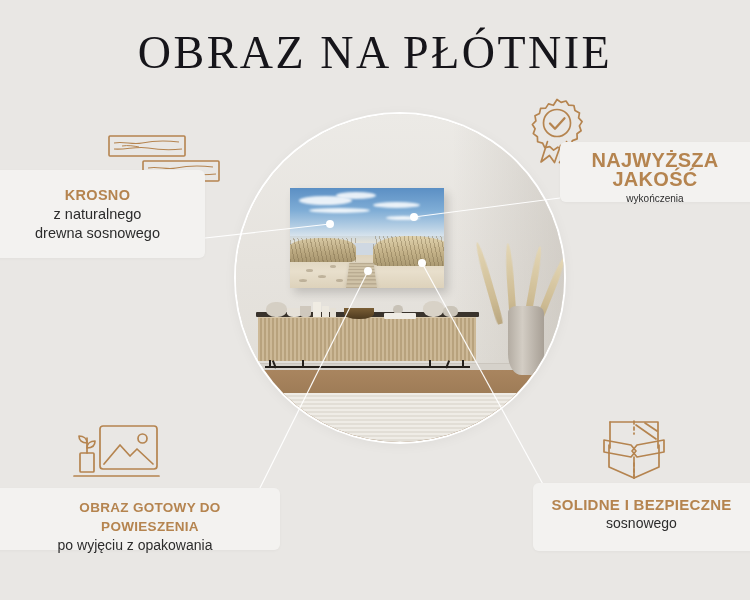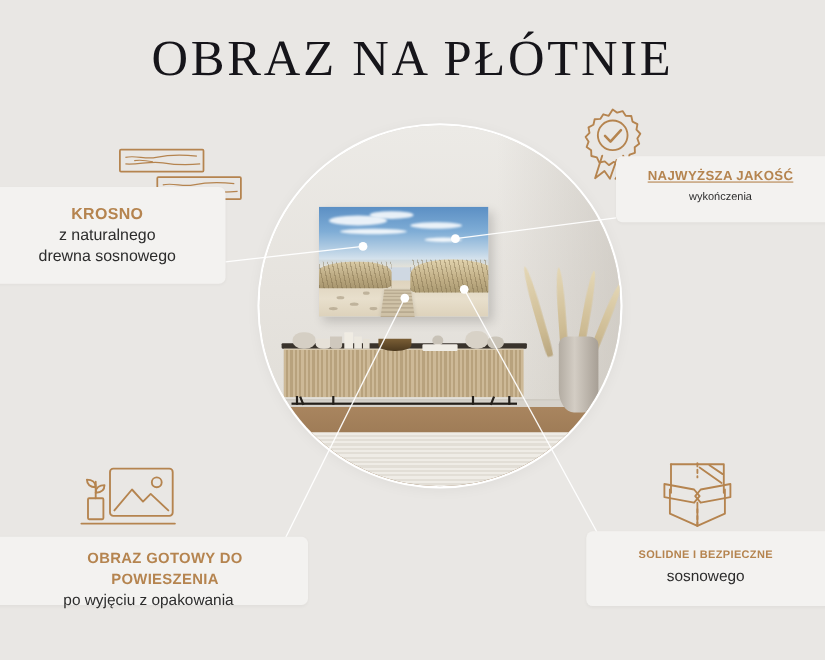--- a/index.html
+++ b/index.html
@@ -111,33 +111,33 @@
 
   
   #card-krosno{left:-10px;top:170px;width:215px;height:88px;}
   #card-krosno .txt{position:absolute;left:0;top:16px;width:215px;}
   #card-krosno .line1{font-size:14.5px;line-height:19px;}
   #card-krosno .line2{font-size:14.5px;line-height:19px;}
   #icon-wood{left:108px;top:134px;width:112px;height:52px;}
 
   #card-jakosc{left:560px;top:142px;width:200px;height:60px;}
   #card-jakosc .txt{position:absolute;left:0;top:9px;width:190px;}
-  #card-jakosc .line1{font-size:12px;line-height:19px;text-decoration:underline;}
+  #card-jakosc .line1{font-size:20px;line-height:19px;}
   #card-jakosc .line2{font-size:10px;line-height:19px;}
   #icon-badge{left:524px;top:96px;width:66px;height:72px;}
 
   #card-gotowy{left:-10px;top:488px;width:290px;height:62px;}
   #card-gotowy .txt{position:absolute;left:10px;top:10px;width:270px;}
   #card-gotowy .line1{font-size:13.5px;line-height:19px;padding-left:30px;}
   #card-gotowy .line2{font-size:14px;line-height:19px;}
   #icon-picture{left:72px;top:424px;width:92px;height:62px;}
 
   #card-opak{left:533px;top:483px;width:227px;height:68px;}
   #card-opak .txt{position:absolute;left:0;top:12px;width:217px;}
-  #card-opak .line1{font-size:10px;line-height:19px;}
+  #card-opak .line1{font-size:15px;line-height:19px;}
   #card-opak .line2{font-size:14px;line-height:19px;}
   #icon-box{left:598px;top:418px;width:72px;height:62px;}
 </style>
 </head>
 <body>
 
 <div id="stage">
 
   <div class="title">OBRAZ NA PŁÓTNIE</div>
 

